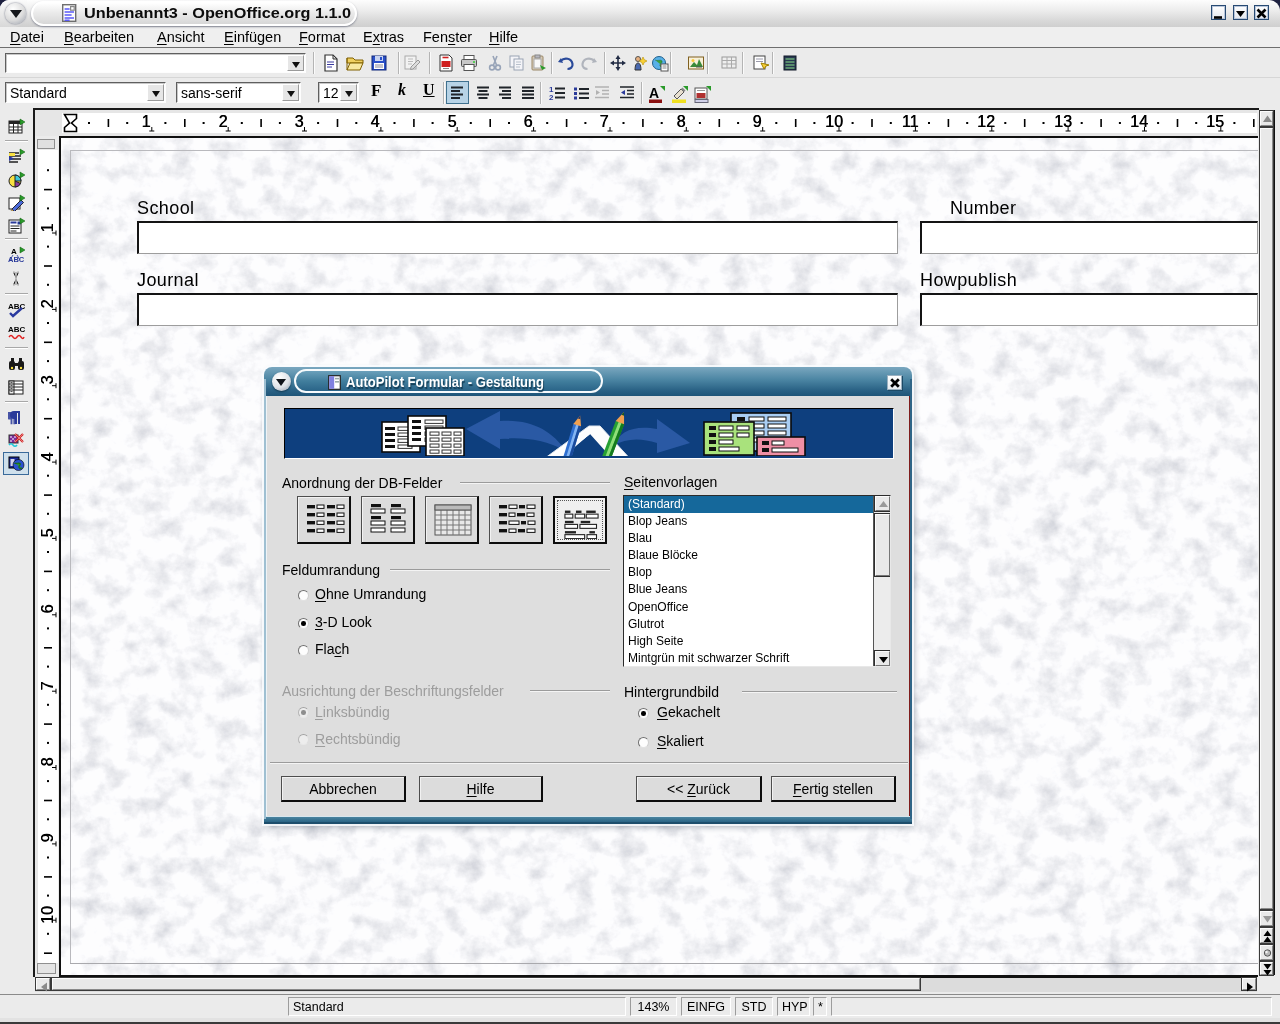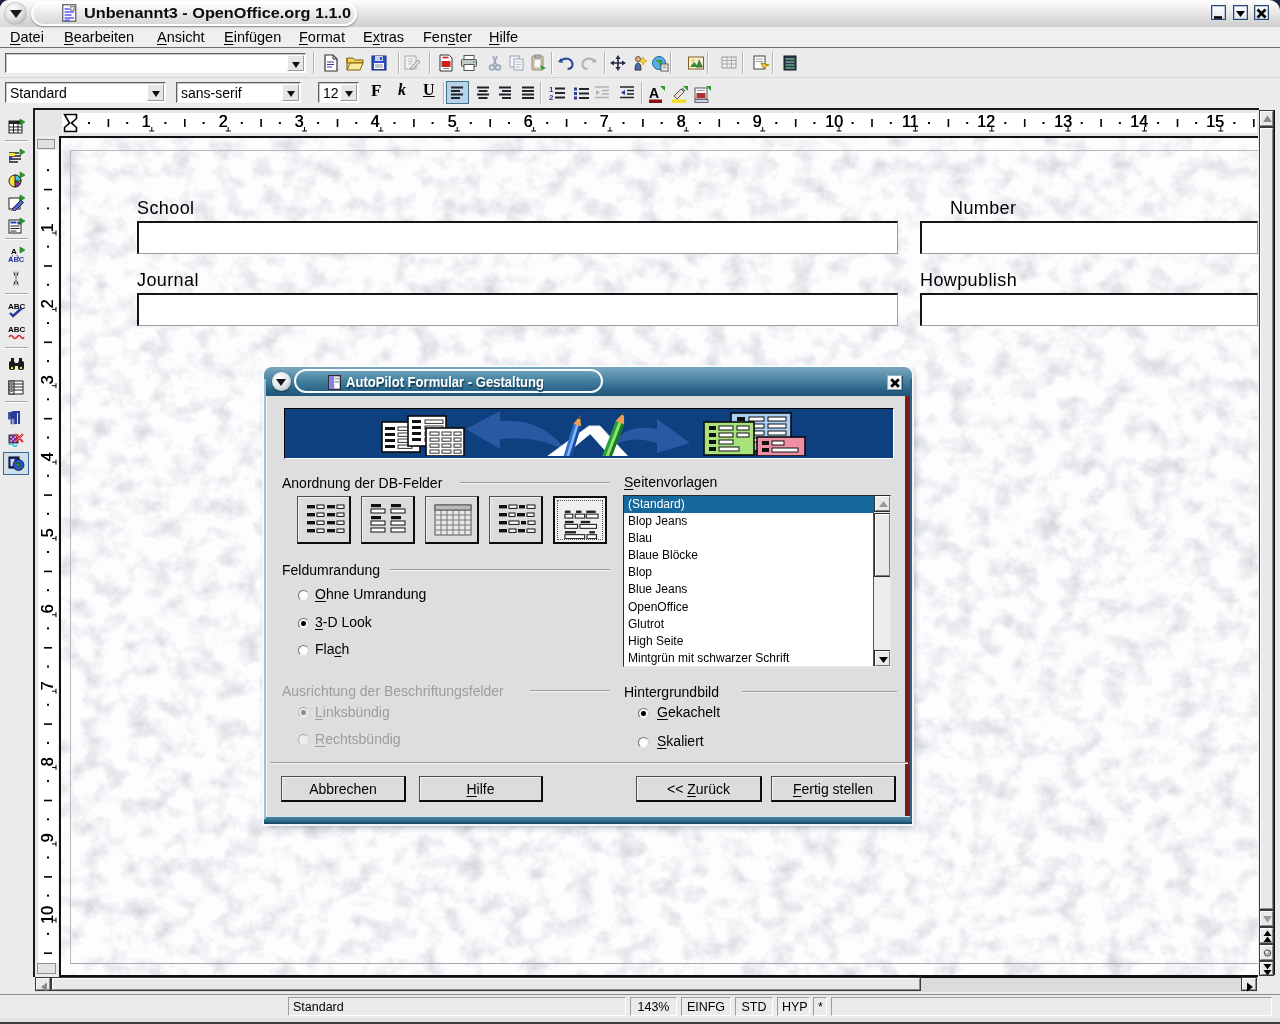--- a/index.html
+++ b/index.html
@@ -76,21 +76,21 @@
  background:radial-gradient(circle at 38% 30%,#ffffff,#dfe3e8 55%,#8e98a8);box-shadow:0 1px 2px #123a52;}
 #dlg .dround:after{content:"";position:absolute;left:4px;top:7px;border-left:5.5px solid transparent;
  border-right:5.5px solid transparent;border-top:7px solid #10141a;}
 #dlg .dpill{position:absolute;left:30px;top:2px;width:309px;height:24px;border-radius:12px;z-index:11;
  background:linear-gradient(#6ba0bb,#417e9d 50%,#2a6488);border:2px solid #f6fafc;}
 #dlg .dtext{position:absolute;left:82px;top:7px;font-size:14.5px;font-weight:bold;color:#fff;z-index:12;
  text-shadow:1px 1.5px 1px #123c55;transform:scaleX(0.9);transform-origin:0 0;}
 #dlg .dclose{position:absolute;left:623px;top:8px;width:15px;height:15px;z-index:12;text-align:center;
  background:linear-gradient(#ffffff,#e8ecf0);border:1px solid #9ab0c0;box-shadow:1px 1px 0 #1c4a66;}
 #dlg .dbody{position:absolute;left:2px;top:29px;width:644px;height:420px;background:#dedede;
- border-left:1px solid #eef3f6;border-right:5px solid #7f1d1d;}
+ border-left:1px solid #eef3f6;border-right:1px solid #7f1d1d;}
 #dlg .dfoot{position:absolute;left:0px;top:449px;width:648px;height:8px;
  background:linear-gradient(#4a84a0,#2a6484);border-top:1px solid #d8e6ee;border-bottom:2px solid #1d4e6c;}
 #dlg .dredge{position:absolute;right:0;top:12px;width:2.5px;height:440px;background:#2f6587;z-index:13;}
 #dlg .dledge{position:absolute;left:0;top:12px;width:1.5px;height:440px;background:#9fc0d2;z-index:13;}
 .dbanner{position:absolute;left:17px;top:12px;width:610px;height:51px;background:#0e3f7e;
  border-top:1.5px solid #000;border-left:1.5px solid #000;border-bottom:1.5px solid #fff;border-right:1.5px solid #fff;overflow:hidden;}
 .dlabel{position:absolute;font-size:14px;color:#000;white-space:nowrap;}
 .dlabel.dis{color:#9d9d9d;}
 .gline{position:absolute;height:1px;background:#9b9b9b;box-shadow:0 1px 0 #f4f4f4;}
 .gsep{position:absolute;left:3px;top:366px;width:638px;height:1px;background:#9b9b9b;box-shadow:0 1px 0 #f4f4f4;}

